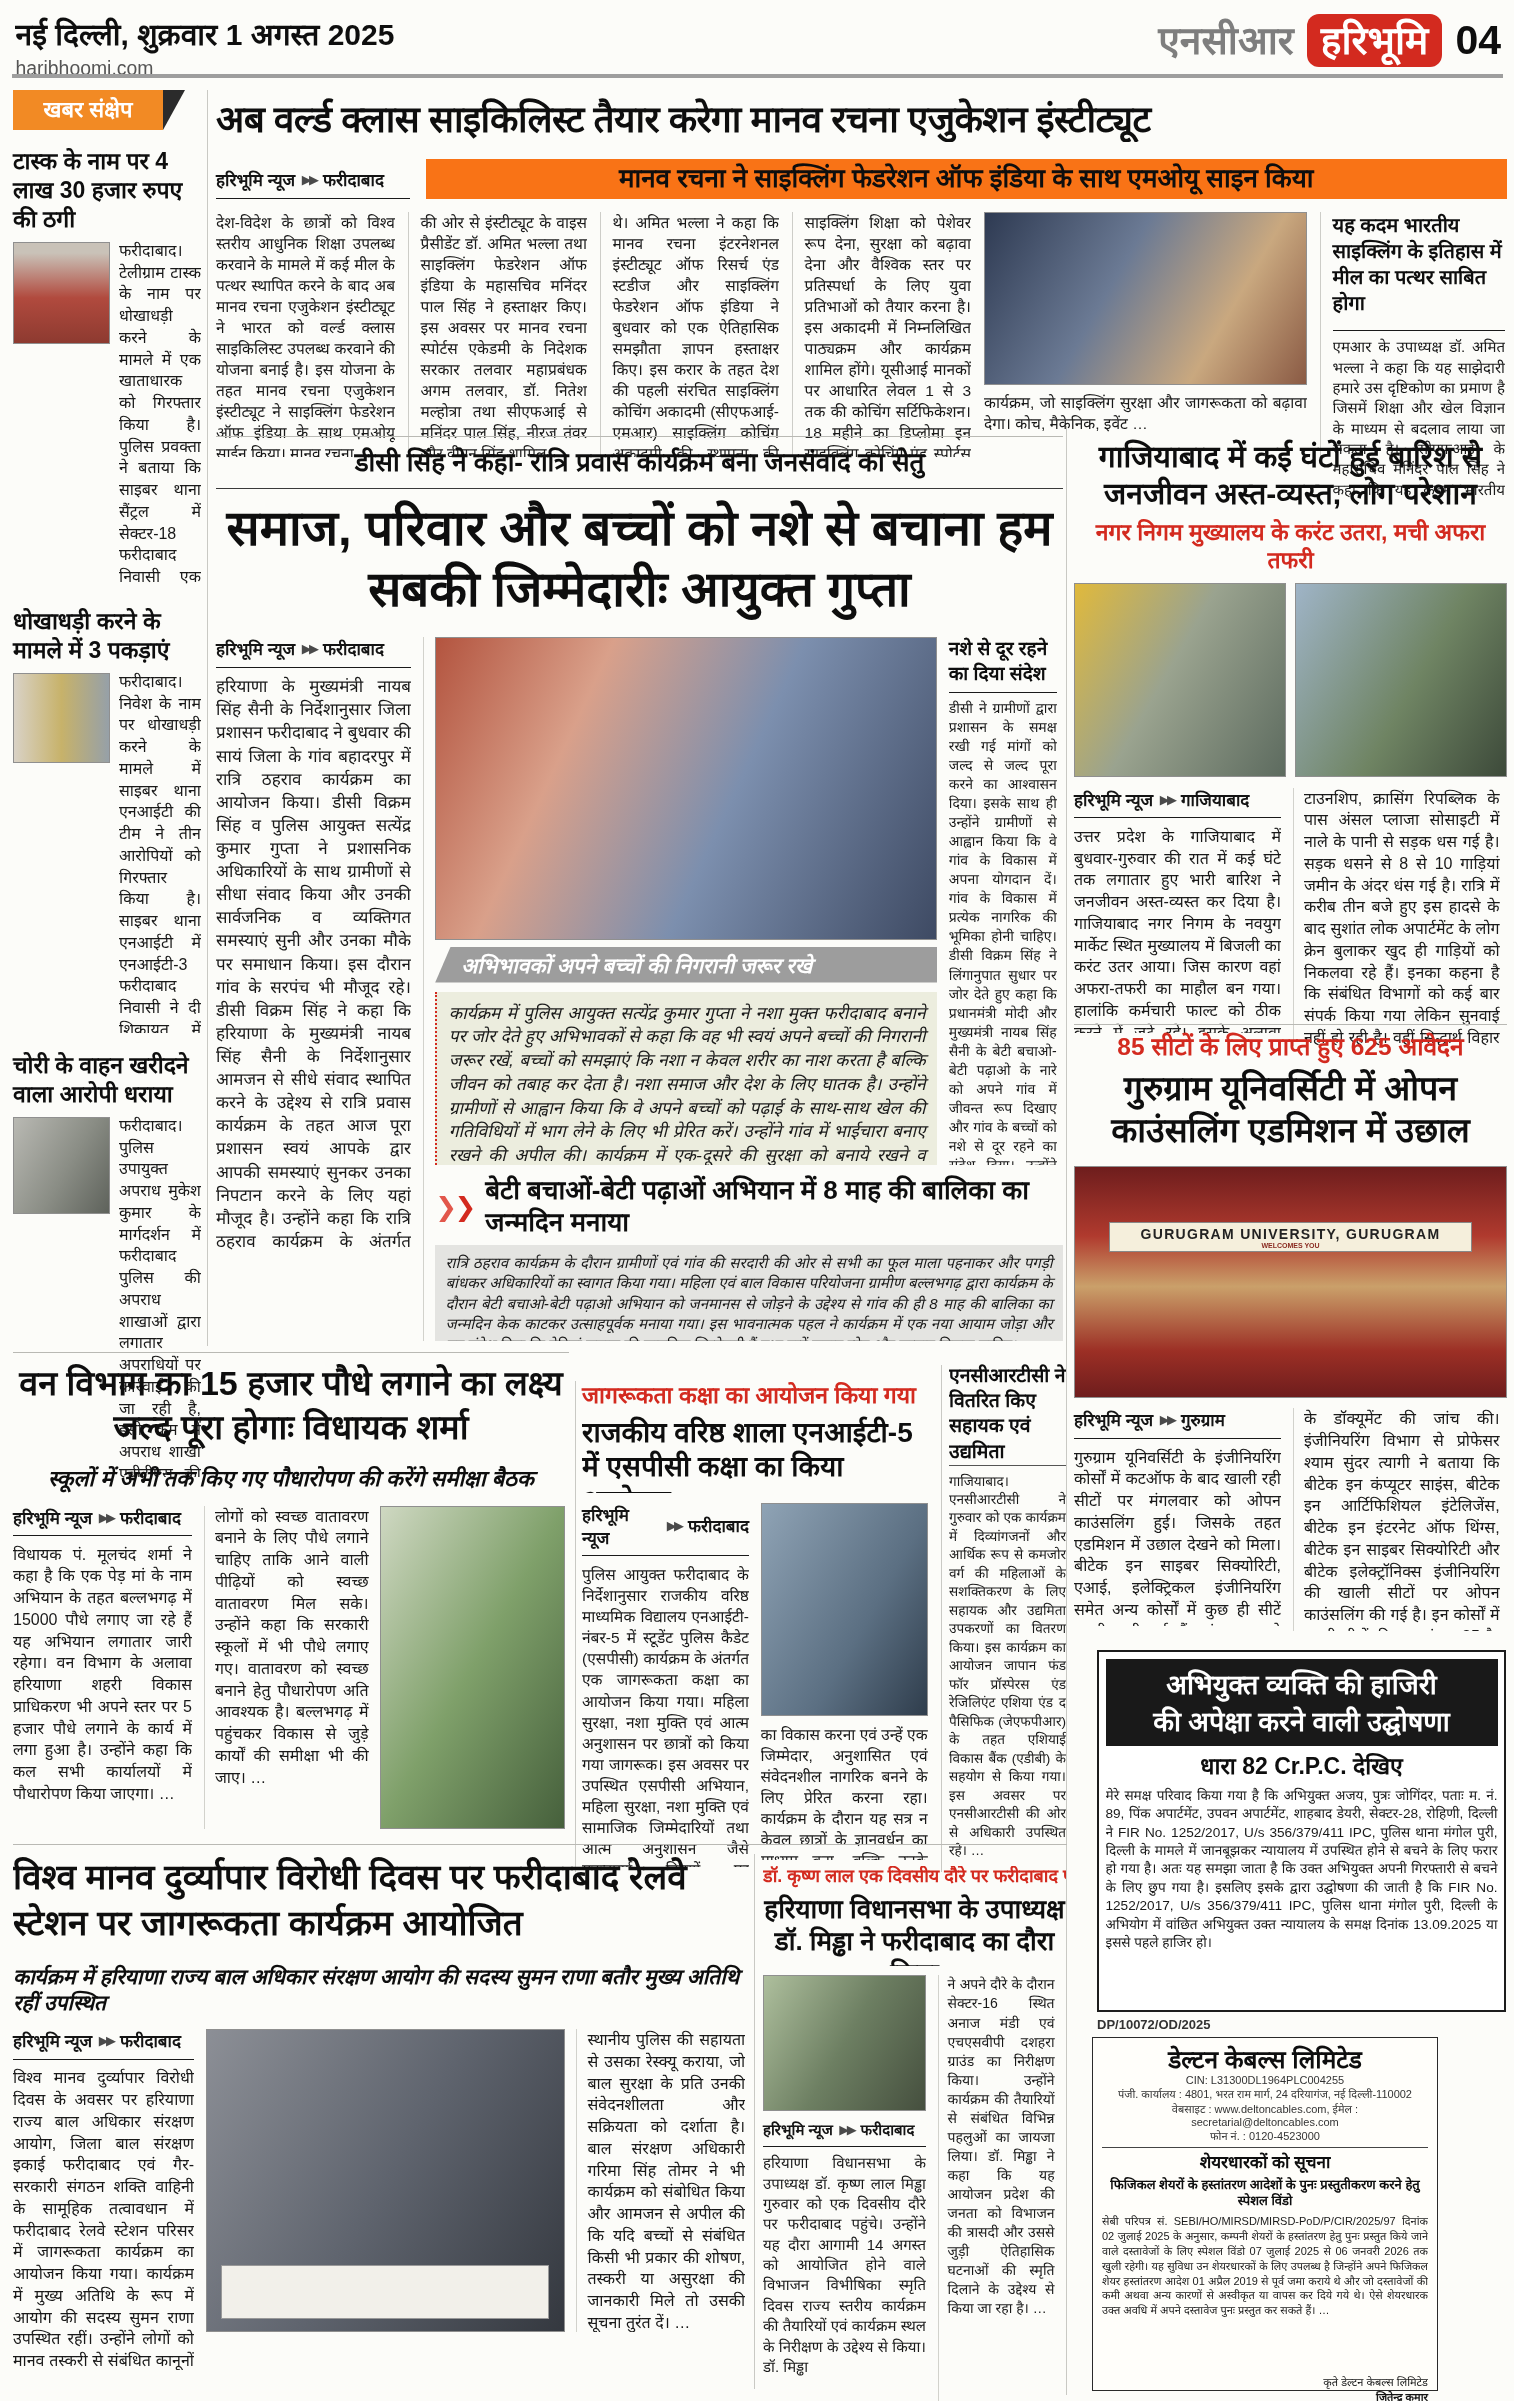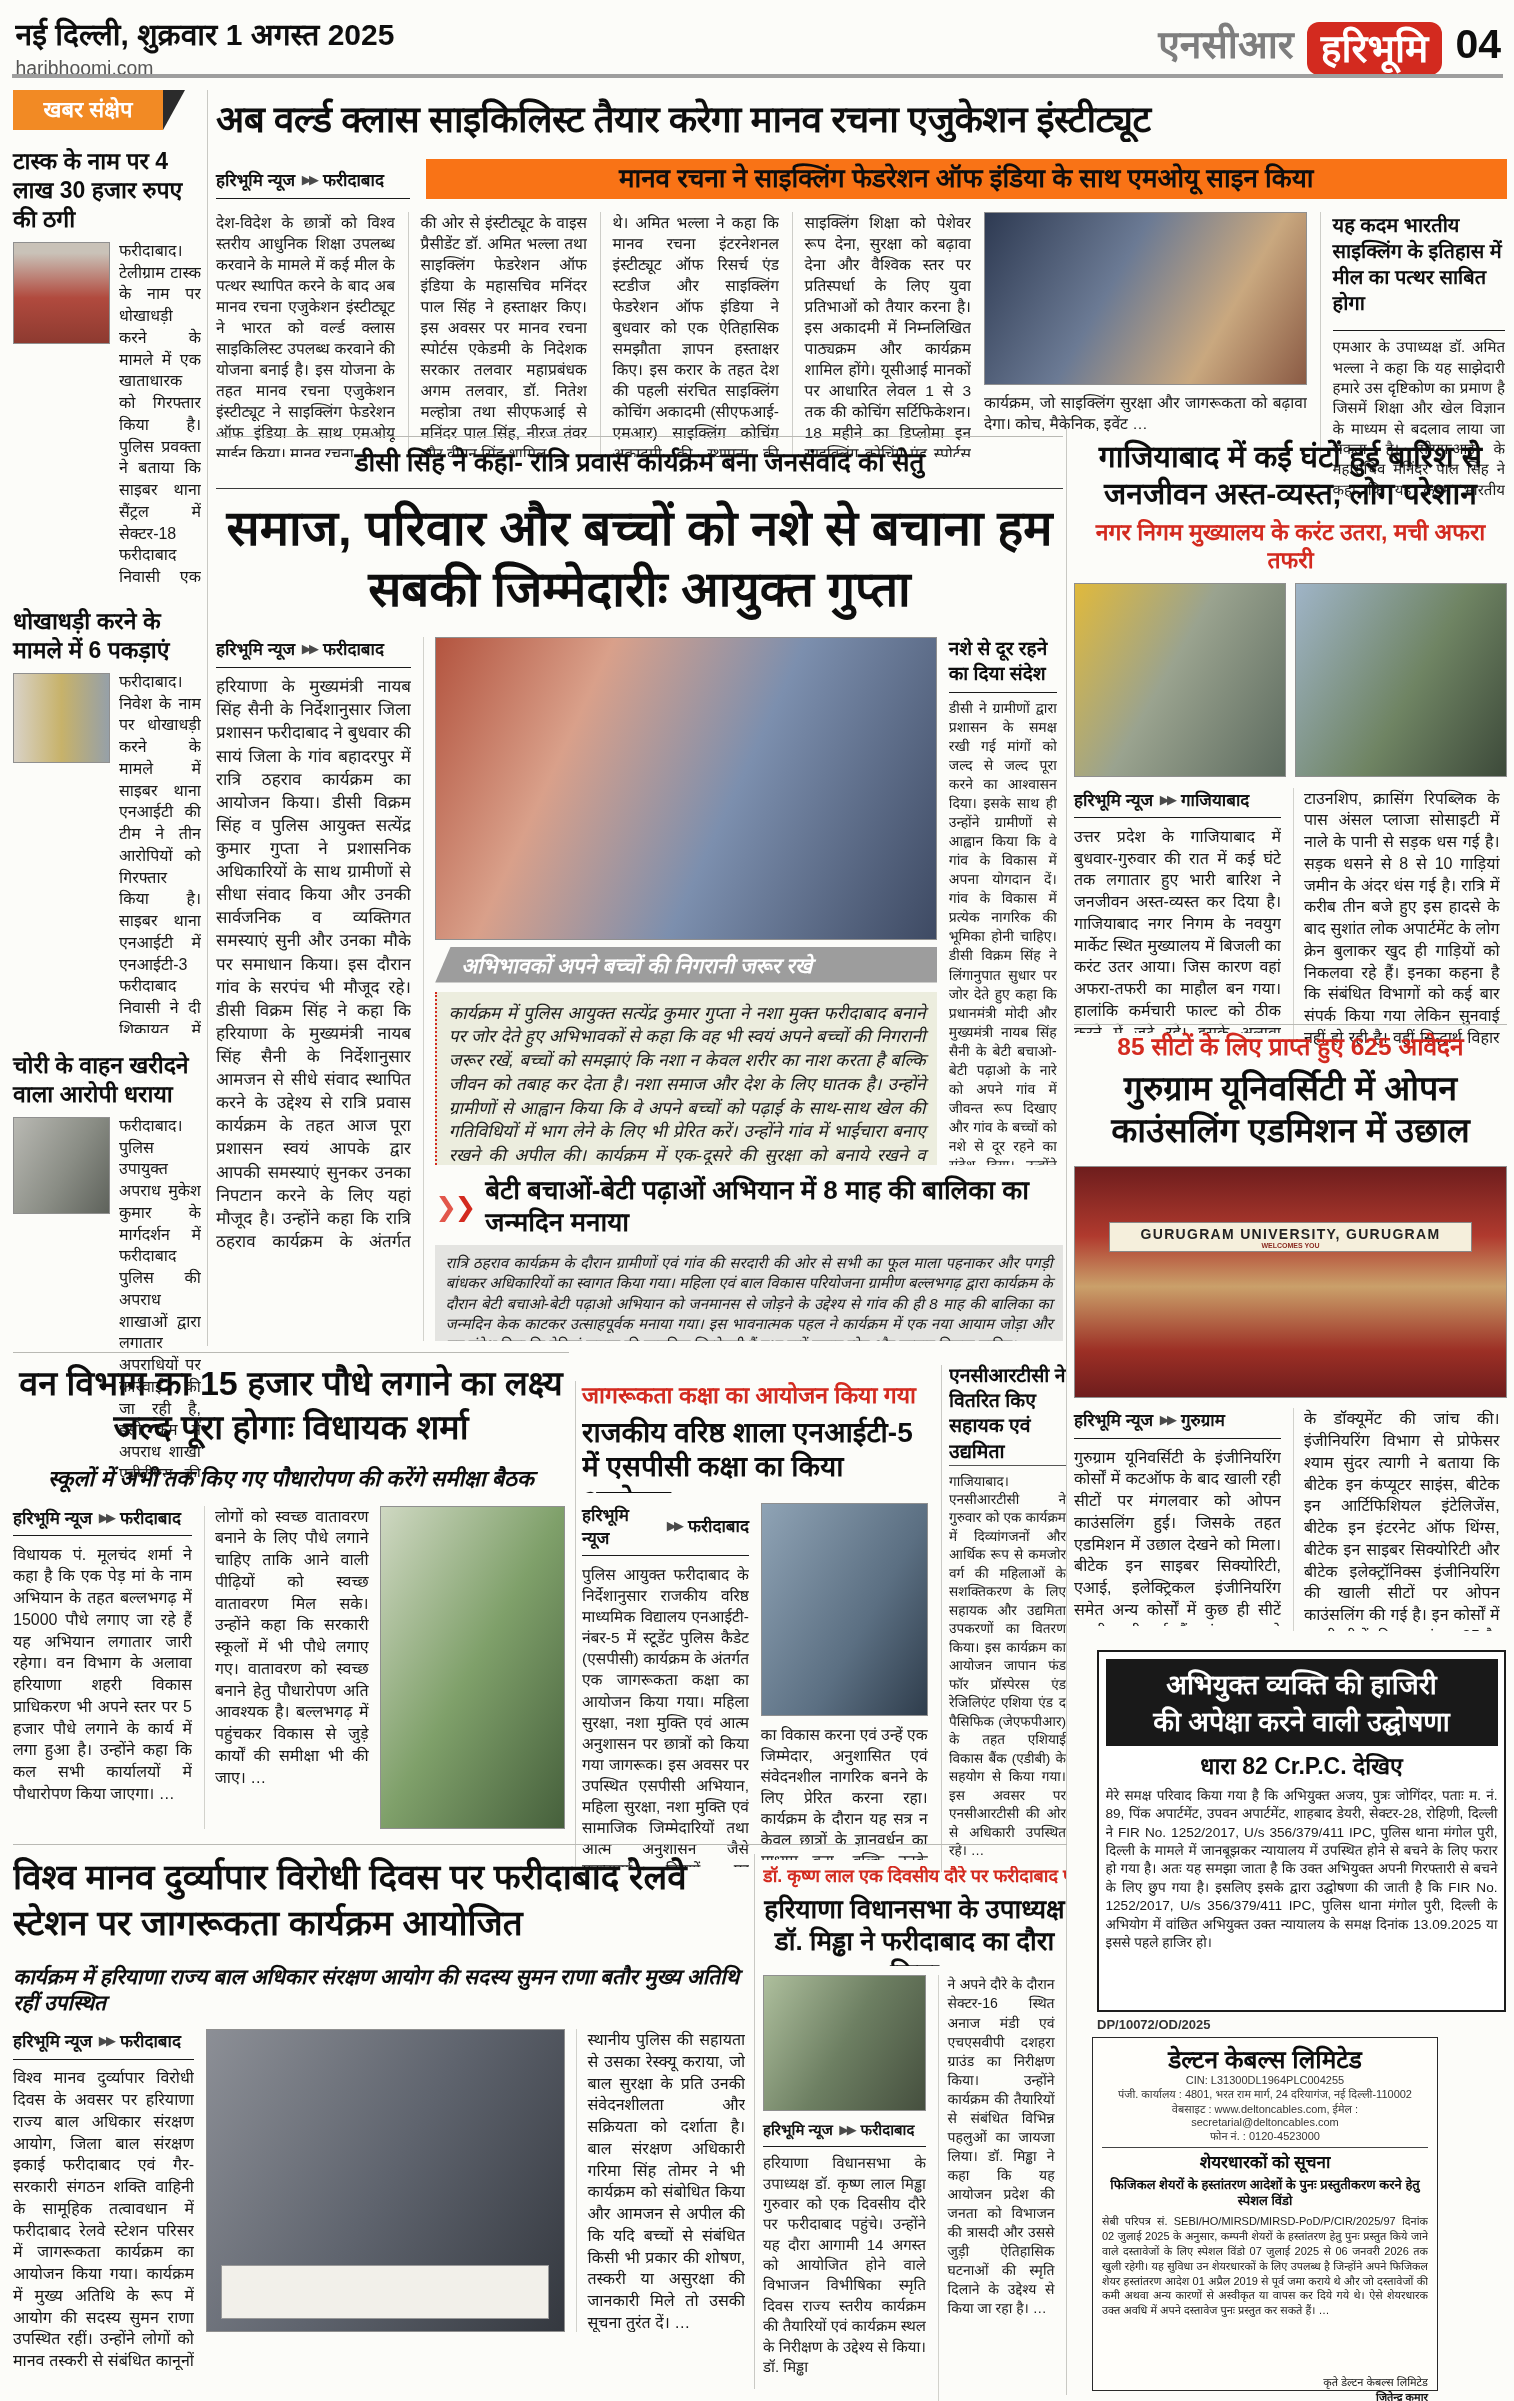--- a/index.html
+++ b/index.html
@@ -13,21 +13,21 @@
   .hl { font-weight:700; color:#0e0e0e; line-height:1.22; }
   .red { color:#d32a1f; }
   .center { text-align:center; }
   .body-txt { text-align:justify; color:#191919; line-height:1.36; }
   .byline { display:flex; align-items:center; gap:6.5px; font-weight:700; font-size:17px;
             border-bottom:1.9px solid #1a1a1a; padding-bottom:6.5px; }
   .byline .arr { color:#4a4a4a; font-size:13px; letter-spacing:-2.6px; }
   .photo { border:0.6px solid #8f8f8f; position:relative; overflow:hidden; }
   .rule-h { background:#b9b9b4; height:1.3px; }
   .rule-v { background:#c9c9c4; width:1.3px; }
-  .masthead-box { background:#d32a1f; color:#fff; border-radius:12px; padding:2.6px 14px;margin-top:8px; }
+  .masthead-box { background:#d32a1f; color:#fff; border-radius:12px; padding:2.6px 14px; }
   .graybar { background:#9d9d9d; color:#fff; font-weight:700; font-style:italic; }
   .quote-box { background:#ecEDdf; background:#ecedde; }
   .ribbon-box { background:#e4e4e1; }
   .legal { border:2.6px solid #1c1c1c; background:#ffffff; }
   .legal-head { background:#191919; color:#fff; font-weight:700; text-align:center; }
   .ad { border:1.9px solid #2a2a2a; background:#fffefa; }
   .fit { overflow:hidden; }
 </style>
 </head>
 <body>
@@ -46,21 +46,21 @@
   <div class="abs" style="left:13px;top:90px;width:188px;">
     <div style="position:relative;width:150px;height:40px;background:#f28a24;display:flex;align-items:center;justify-content:center;">
       <span class="hl" style="color:#fff;font-size:22px;">खबर संक्षेप</span>
       <span style="position:absolute;right:-22px;top:0;width:0;height:0;border-top:40px solid #2b2b2b;border-right:22px solid transparent;"></span>
     </div>
 
     <div class="hl" style="font-size:23px;margin-top:17px;line-height:1.25;">टास्क के नाम पर 4 लाख 30 हजार रुपए की ठगी</div>
     <div class="photo" style="float:left;width:97px;height:102px;margin:9px 9px 3.9px 0;background:linear-gradient(180deg,#c9c2b8 10%,#b14a3e 55%,#8d3a30);"></div>
     <div class="body-txt fit" style="font-size:16px;height:349px;margin-top:6.5px;">फरीदाबाद। टेलीग्राम टास्क के नाम पर धोखाधड़ी करने के मामले में एक खाताधारक को गिरफ्तार किया है। पुलिस प्रवक्ता ने बताया कि साइबर थाना सैंट्रल में सेक्टर-18 फरीदाबाद निवासी एक महिला ने शिकायत दी, जिसमें आरोप लगाया कि 26 नवम्बर 2024 को उसे व्हाट्सएप पर घर बैठे पैसे कमाने बारे मैसेज प्राप्त हुआ। फिर ठगों ने उसके पास एक लिंक भेज और उसे टेलिग्राम ग्रुप से जोड़ा दिया।</div>
 
-    <div class="hl" style="font-size:23px;margin-top:18px;line-height:1.25;">धोखाधड़ी करने के मामले में 6 पकड़ाएं</div>
+    <div class="hl" style="font-size:23px;margin-top:18px;line-height:1.25;">धोखाधड़ी करने के मामले में 3 पकड़ाएं</div>
     <div class="photo" style="float:left;width:97px;height:90px;margin:9px 9px 3.9px 0;background:linear-gradient(90deg,#d9d2c6,#c7b26a 50%,#96a0a8);"></div>
     <div class="body-txt fit" style="font-size:16px;height:362px;margin-top:6.5px;">फरीदाबाद। निवेश के नाम पर धोखाधड़ी करने के मामले में साइबर थाना एनआईटी की टीम ने तीन आरोपियों को गिरफ्तार किया है। साइबर थाना एनआईटी में एनआईटी-3 फरीदाबाद निवासी ने दी शिकायत में आरोप लगाया कि इंस्टाग्राम चलाते समय एक ट्रेडिंग कंपनी की एड देखी जिसमें निवेश करके मुनाफा कमाने के बारे में बताया था। लालच में आकर साइट पर अपना मोबाल नबंर अपडेट किया निवेश करने के बारे कहा।</div>
 
     <div class="hl" style="font-size:23px;margin-top:18px;line-height:1.25;">चोरी के वाहन खरीदने वाला आरोपी धराया</div>
     <div class="photo" style="float:left;width:97px;height:97px;margin:9px 9px 3.9px 0;background:linear-gradient(120deg,#b9b9b3,#8a8d85 55%,#5e625b);"></div>
     <div class="body-txt fit" style="font-size:16px;height:362px;margin-top:6.5px;">फरीदाबाद। पुलिस उपायुक्त अपराध मुकेश कुमार के मार्गदर्शन में फरीदाबाद पुलिस की अपराध शाखाओं द्वारा लगातार अपराधियों पर कार्रवाई की जा रही है, इसी क्रम में अपराध शाखा एवीटीएस की टीम ने चोरी के वाहन खरीदने वाले आरोपी को गिरफ्तार कर चोरीशुदा 15 मोटरसाईकिल व 6 स्कूटी बरामद की है। पुलिस प्रवक्ता ने बताया कि अपराध शाखा एवीटीएस ने कार्रवाई करते हुए सलीम वासी जमालगढ़, पुन्हाना को गिरफ्तार किया है। पूछताछ के दौरान आरोपी ने खुलासा किया कि वह चोरी की मोटरसाईकिल खरीद कर राजस्थान व मेवात में बेचता है।</div>
   </div>
 
   <div class="abs rule-v" style="left:207px;top:90px;height:1256px;"></div>
 

